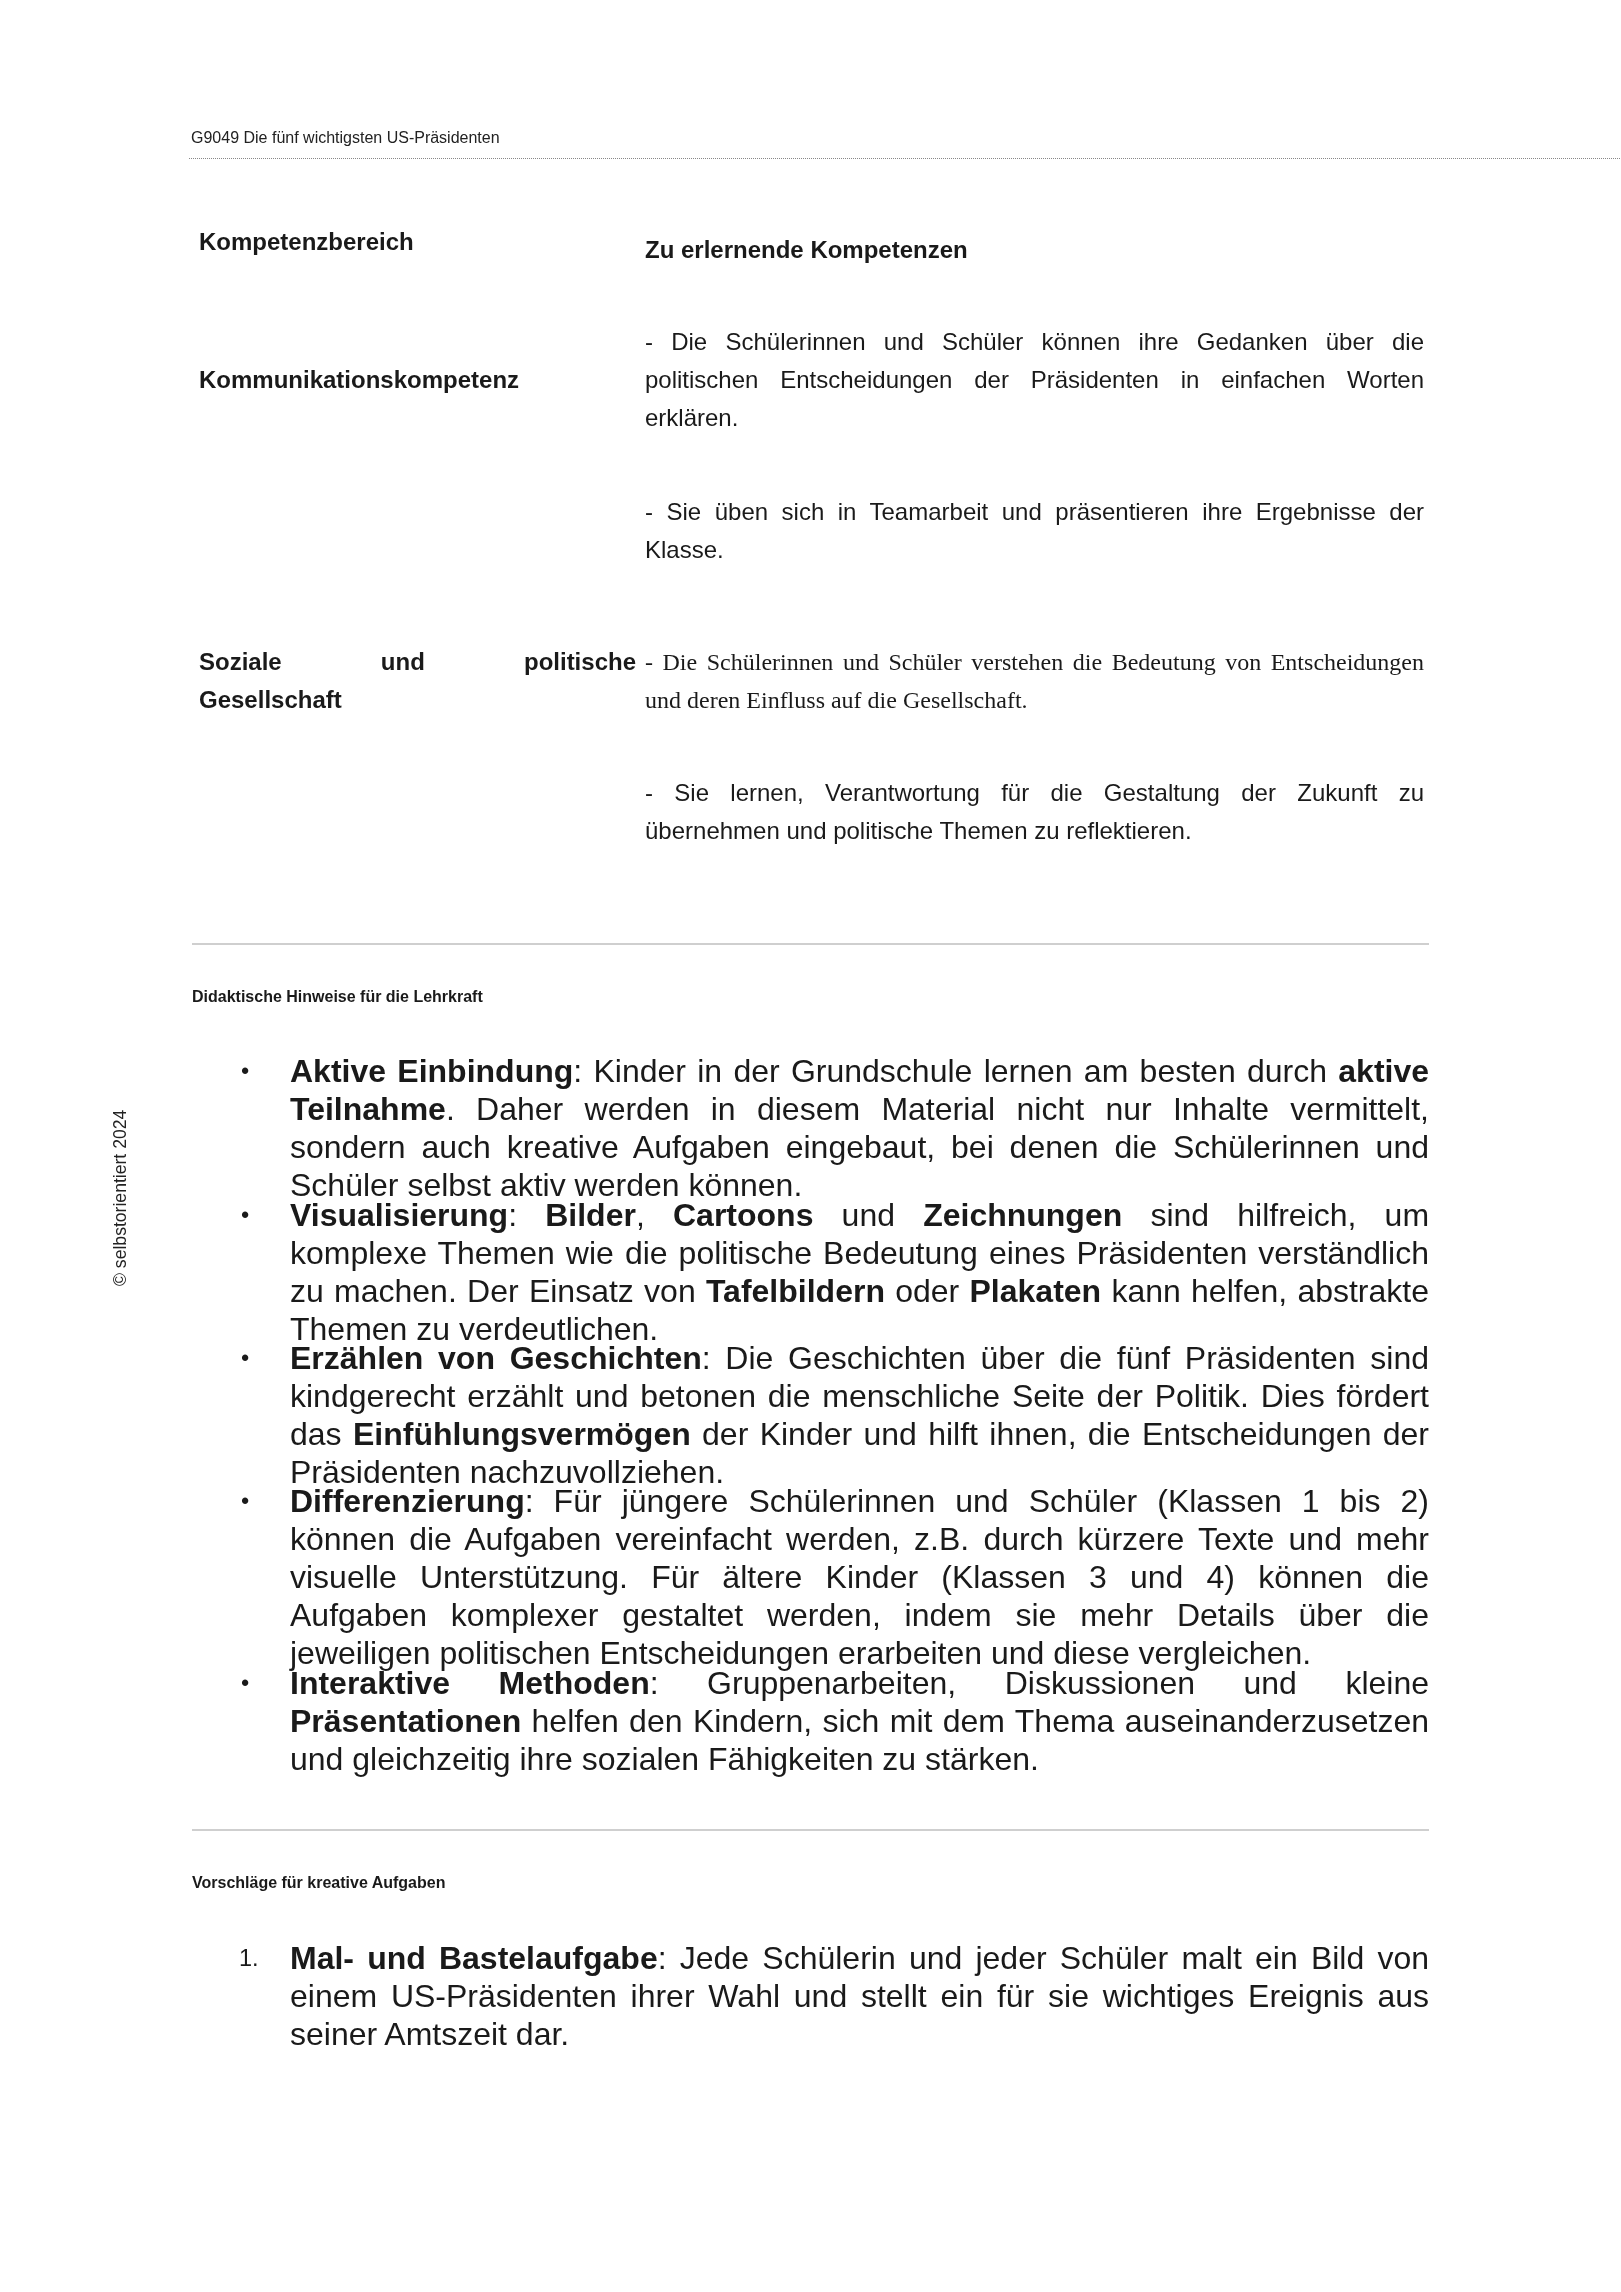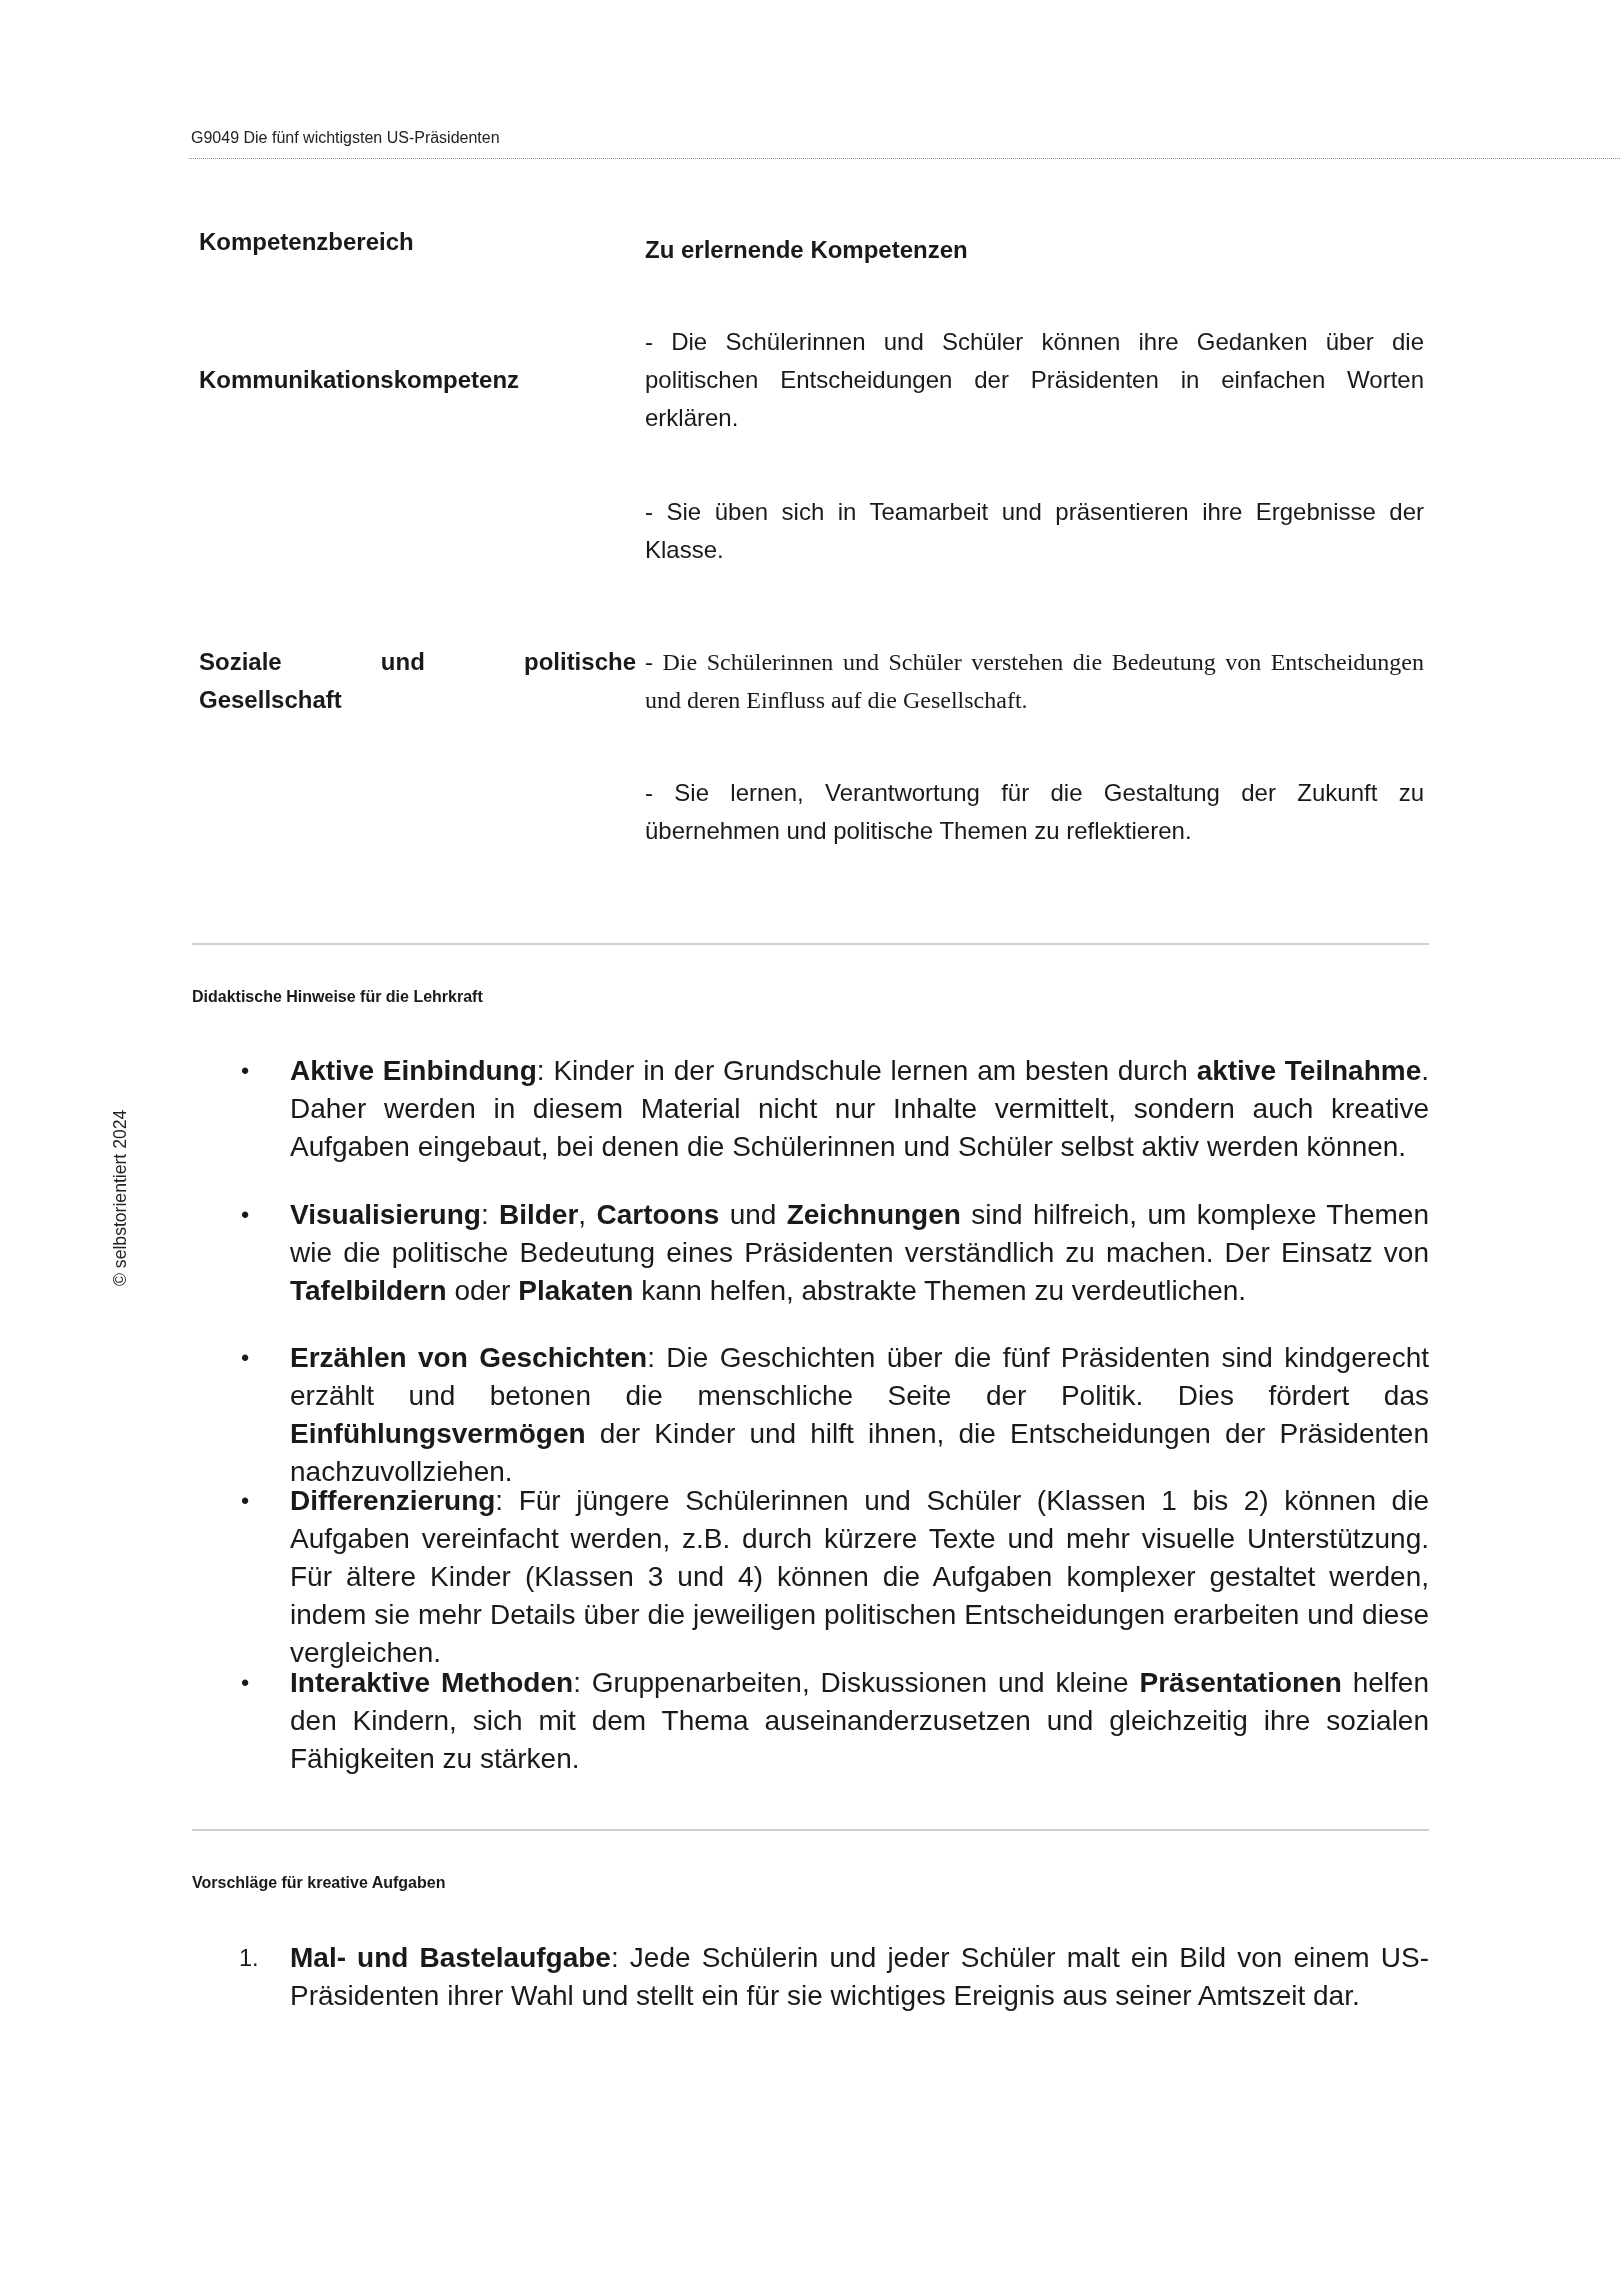--- a/index.html
+++ b/index.html
@@ -31,21 +31,21 @@
 
   .section-title {
     position: absolute; left: 192px; font-size: 16px; font-weight: bold;
   }
 
   .bullets { position: absolute; left: 192px; width: 1237px; }
   .bullet-item { position: absolute; left: 0; width: 1237px; }
   .bullet-mark { position: absolute; left: 49px; top: 0; font-size: 23.5px; line-height: 38px; }
   .bullet-text {
     position: absolute; left: 98px; width: 1139px;
-    font-size: 28px; line-height: 38px; text-align: justify;
+    font-size: 32px; line-height: 38px; text-align: justify;
   }
   .bullet-text b { font-weight: bold; }
 </style>
 </head>
 <body>
 
 <div class="header">
   <span class="title">G9049 Die fünf wichtigsten US-Präsidenten</span>
 
 </div>

